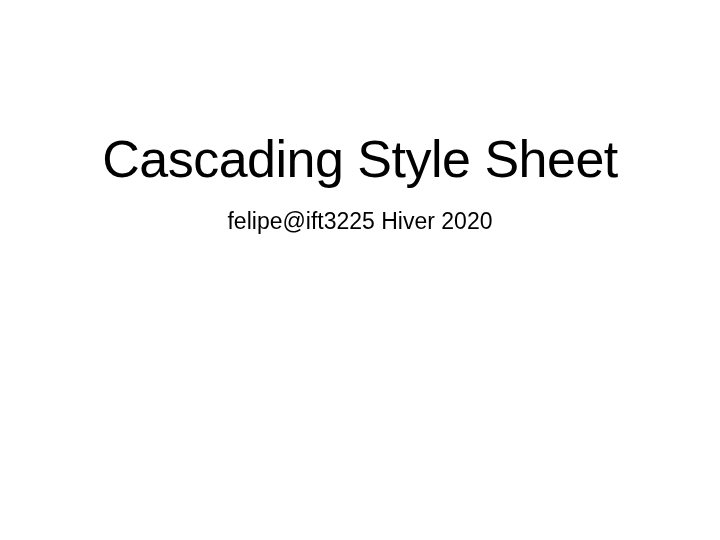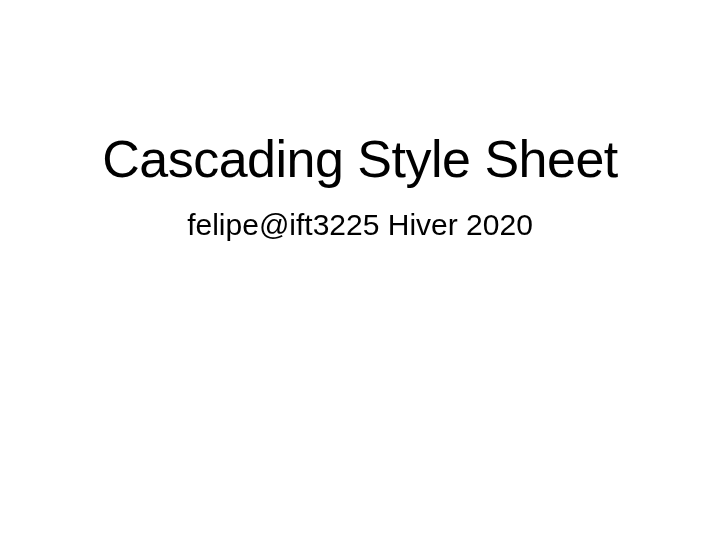--- a/index.html
+++ b/index.html
@@ -20,21 +20,21 @@
     }
     .title {
       font-size: 52px;
       font-weight: 500;
       color: #000000;
       text-align: center;
       line-height: 1.15;
       letter-spacing: -0.5px;
     }
     .subtitle {
-      font-size: 30px;
+      font-size: 23px;
       font-weight: 400;
       color: #000000;
       text-align: center;
       margin-top: 18px;
     }
   </style>
 </head>
 <body>
 
 <div class="title">

